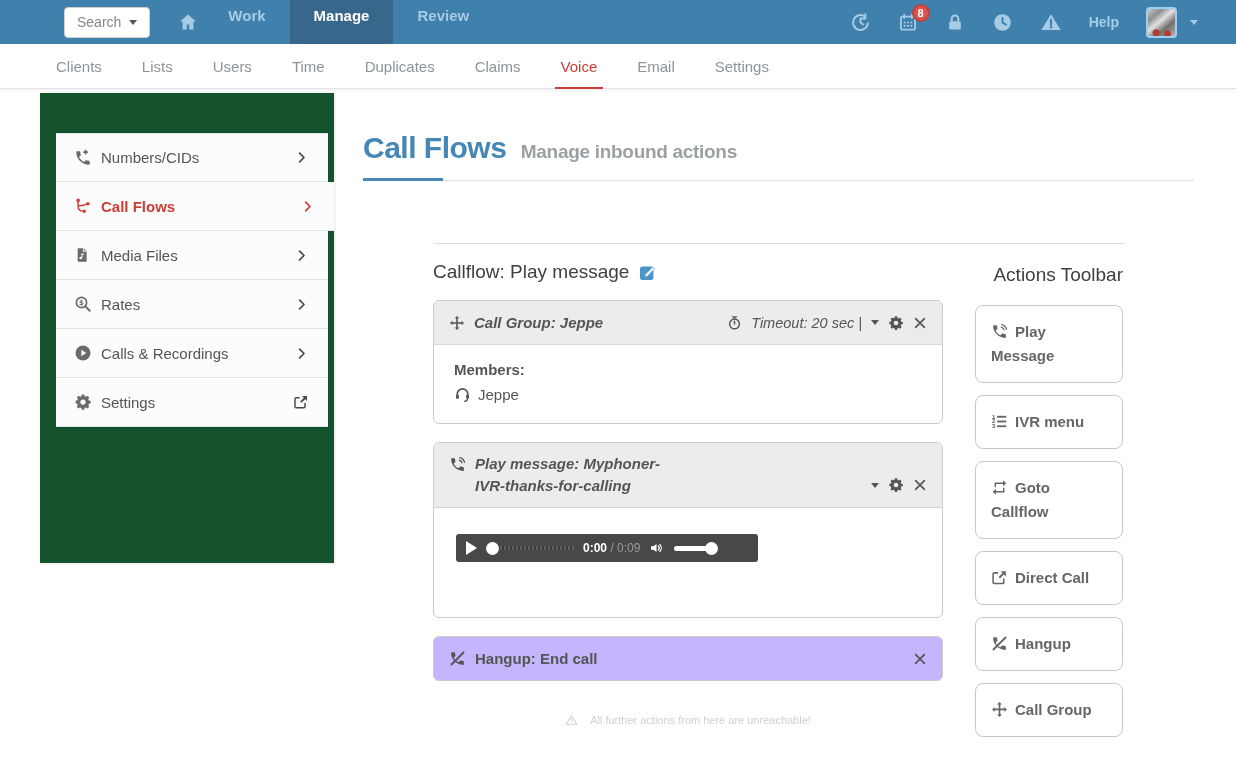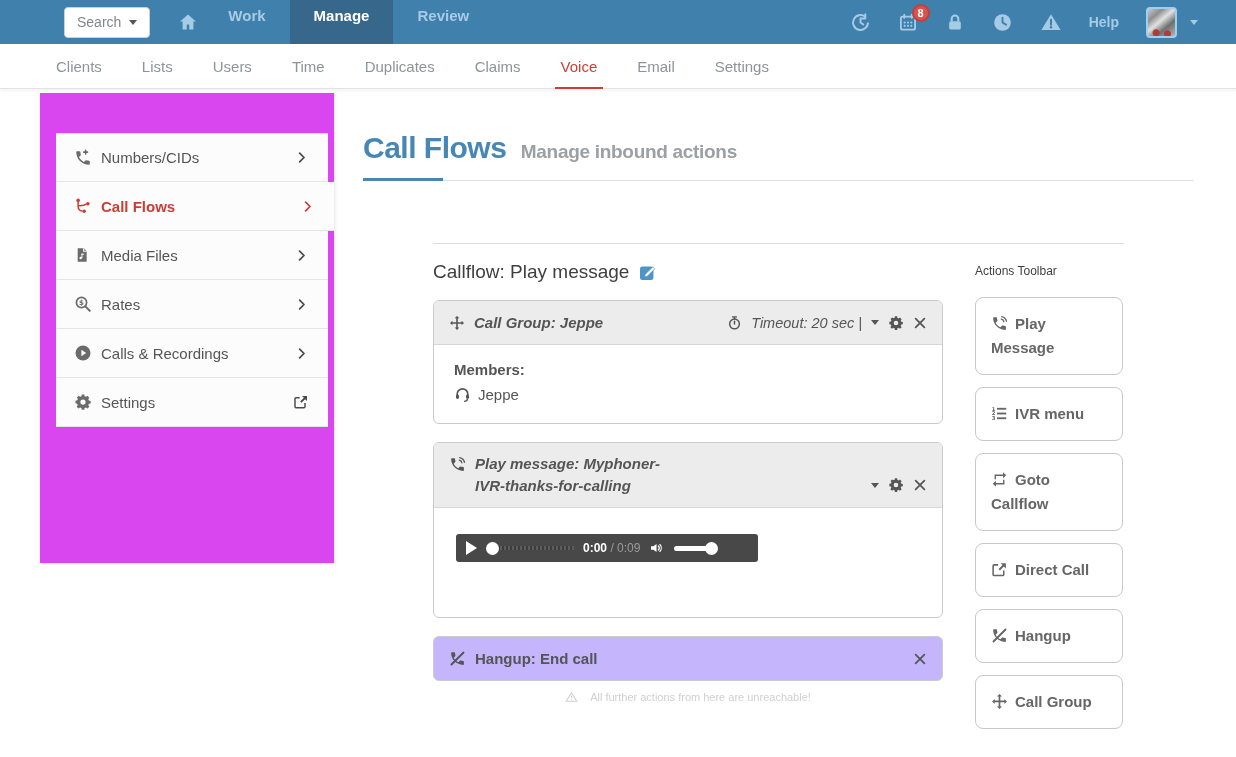--- a/index.html
+++ b/index.html
@@ -57,21 +57,21 @@
     font-size:15px; color:#8d9499; cursor:pointer; white-space:nowrap;
   }
   .subnav-item.active { color:#cc3d36; }
   .subnav-item.active::after {
     content:""; position:absolute; left:14px; right:14px; bottom:0; height:2px; background:#cc3d36;
   }
 
   
   .sidepanel {
     position:absolute; left:40px; top:93px; width:294px; height:470px;
-    background:#d946ef; box-shadow:1px 1px 3px rgba(0,0,0,0.10);
+    background:#14532d; box-shadow:1px 1px 3px rgba(0,0,0,0.10);
   }
   .side-menu { position:absolute; left:16px; top:40px; width:278px; }
   .side-item {
     width:272px; height:49px; background:#fcfcfc; border-bottom:1px solid #e4e4e5;
     display:flex; align-items:center; cursor:pointer;
   }
   .side-item:first-child { border-top:1px solid #e4e4e5; }
   .side-item .s-ic { margin-left:18px; width:27px; color:#6b6b6b; display:flex; }
   .side-item .s-label { font-size:15px; color:#555; }
   .side-item .chev { margin-left:auto; margin-right:19px; color:#4a4a4a; display:flex; }
@@ -126,26 +126,26 @@
   .pt-cur { color:#fff; font-weight:700; }
   .pt-rest { color:#9b9b9b; }
   .vol-ic { color:#fff; display:flex; cursor:pointer; }
   .vol { position:relative; width:42px; height:5px; background:#fff; border-radius:3px; flex:none; cursor:pointer; }
   .vol-knob { position:absolute; right:-2px; top:-4px; width:13px; height:13px; border-radius:50%; background:#fff; }
 
   .card-bar {
     height:45px; background:#c4b5fd; border:1px solid #cbcbcb; border-radius:6px;
     display:flex; align-items:center; padding:0 15px; gap:9px; margin-bottom:0; color:#555;
   }
-  .unreach { margin-top:10px; text-align:center; font-size:11px; color:#d0d0d0;
+  .unreach { margin-top:33px; text-align:center; font-size:11px; color:#d0d0d0;
     display:flex; align-items:center; justify-content:center; gap:12px; }
 
   
   .atoolbar { position:absolute; left:641px; top:175px; width:148px; }
-  .atoolbar-title { font-size:12px; color:#3f3f3f; margin-bottom:19px; white-space:nowrap; }
+  .atoolbar-title { font-size:19px; color:#3f3f3f; margin-bottom:19px; white-space:nowrap;text-align:right; }
   .action-btn {
     width:148px; background:#fff; border:1px solid #c9c9c9; border-radius:8px;
     padding:14px 15px; font-size:15px; font-weight:700; color:#666; line-height:24px;
     text-align:left; margin-bottom:12px; cursor:pointer; font-family:inherit; display:block;
   }
   .action-btn .ic { vertical-align:-3px; margin-right:7px; color:#666; }
 </style>
 </head>
 <body>
 

